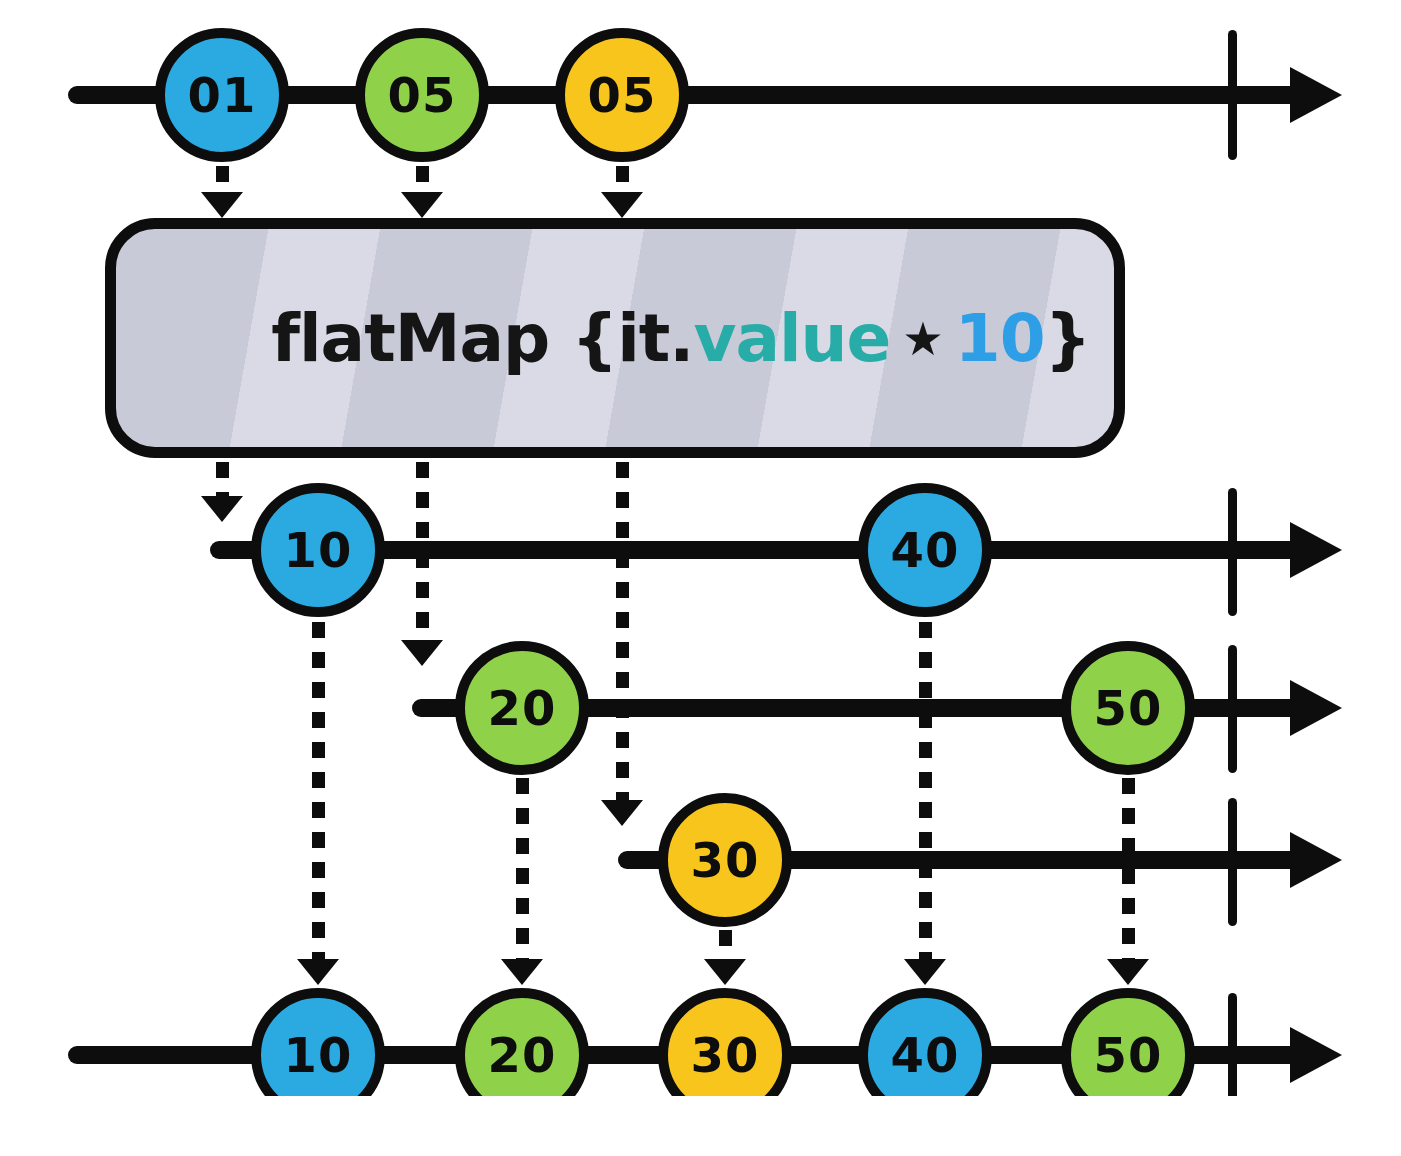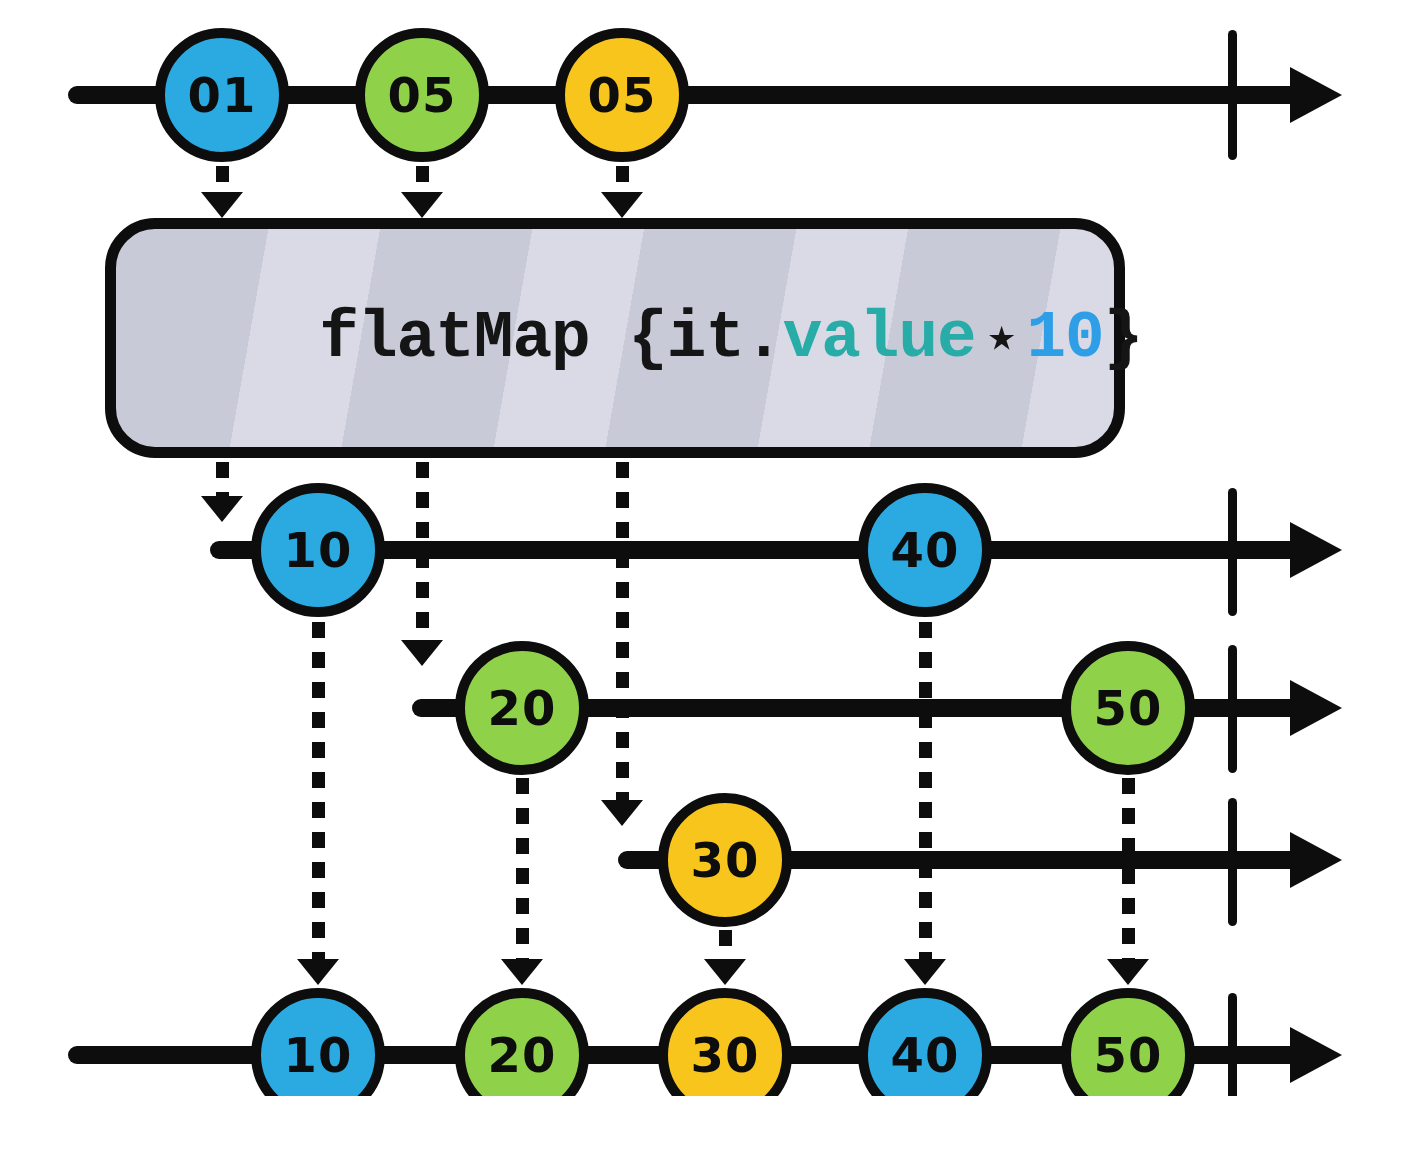--- a/index.html
+++ b/index.html
@@ -26,21 +26,21 @@
   .shaft { width:13px; background:repeating-linear-gradient(to bottom,#0d0d0d 0 16px, transparent 16px 30px); }
   .head-down { width:0; height:0;
     border-left:21px solid transparent; border-right:21px solid transparent;
     border-top:26px solid #0d0d0d; }
 
   
   .opbox { position:absolute; left:105px; top:218px; width:1020px; height:240px;
     border:11px solid #0d0d0d; border-radius:50px;
     background:repeating-linear-gradient(100deg,#c9cad8 0 150px,#d9dae5 150px 260px);
     display:flex; align-items:center; justify-content:center; }
-  .optext { font-size:66px; font-weight:700; color:#151515; letter-spacing:-1px; white-space:pre;font-family:Liberation Mono, monospace; }
+  .optext { font-size:66px; font-weight:700; color:#151515; letter-spacing:-1px; white-space:pre; }
   .op-teal { color:#28ACA8; }
   .op-blue { color:#2E9FE6; }
   .op-star { font-size:0.7em; margin:0 12px; position:relative; top:-6px; color:#151515; }
 </style>
 </head>
 <body>
 
 <div class="canvas">
 
   <div class="line" style="left:68px; top:86px; width:1240px;"></div>

